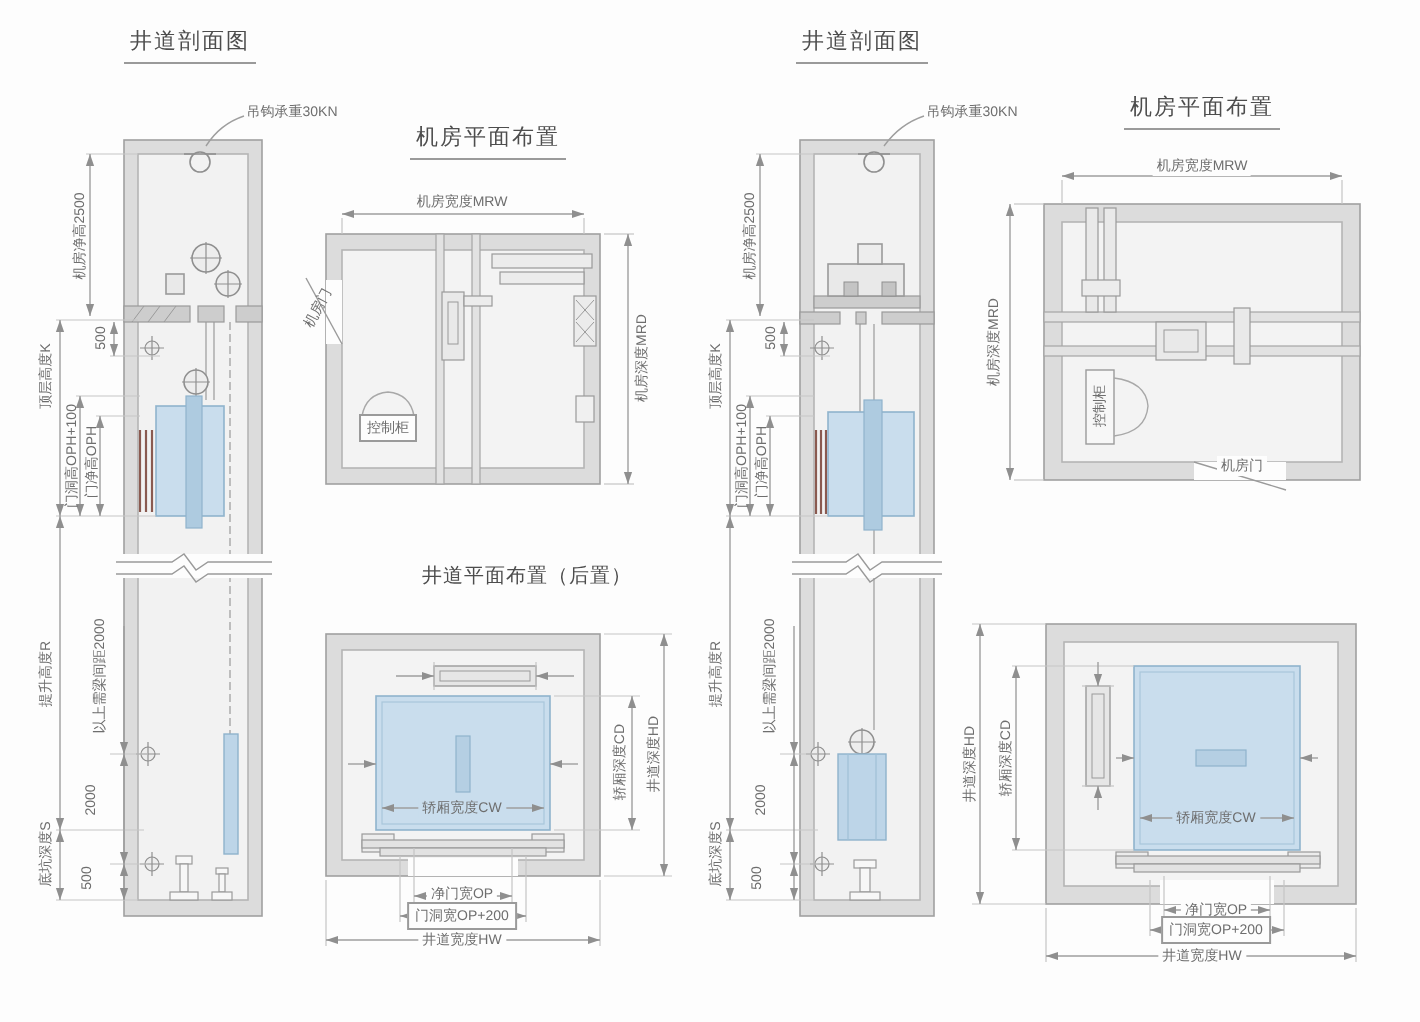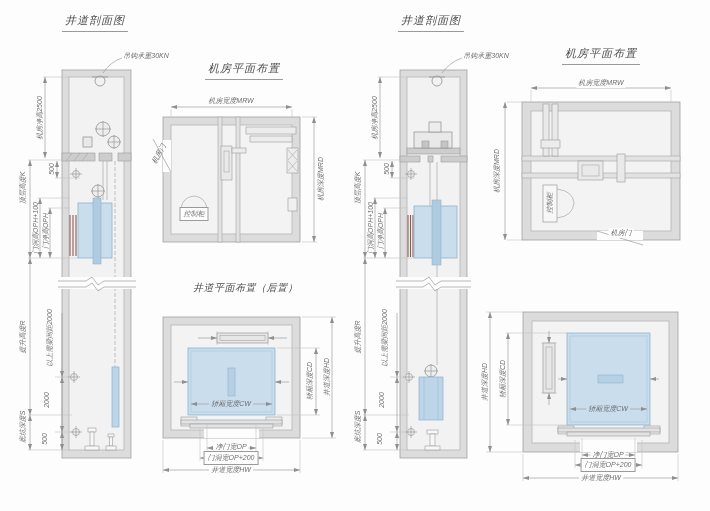--- a/index.html
+++ b/index.html
@@ -1,18 +1,18 @@
 <!DOCTYPE html>
 <html><head>
 <meta charset="utf-8">
 <style>
   html,body{margin:0;padding:0;background:#fff;}
   .diagram{
     position:relative;width:710px;height:511px;background:#fdfdfd;overflow:hidden;
-    font-family:"Liberation Sans","DejaVu Sans",sans-serif;color:#5a5a5a;font-style:italic;
+    font-family:"Liberation Sans","DejaVu Sans",sans-serif;color:#5a5a5a;
   }
   .lbl{position:absolute;white-space:nowrap;}
   .title{font-size:11px;letter-spacing:1px;color:#4d4d4d;border-bottom:1px solid #9a9a9a;padding:0 3px 3px 3px;}
   .title2{font-size:10px;letter-spacing:0.5px;color:#4d4d4d;}
   .hdim{font-size:7px;color:#6e6e6e;transform:translate(-50%,-50%);}
   .vdim{font-size:7px;color:#6e6e6e;transform:translate(-50%,-50%) rotate(-90deg);}
   .bg{background:#fdfdfd;padding:0 2px;}
   .carbg{background:#c9dded;padding:0 2px;}
   .boxdim{border:1px solid #9a9a9a;background:#fdfdfd;padding:1px 3px;}
   svg{position:absolute;left:0;top:0;}
@@ -332,21 +332,21 @@
     <line x1="582" y1="455" x2="635" y2="455" marker-start="url(#arr)" marker-end="url(#arr)"></line>
     <line x1="575" y1="465" x2="642" y2="465" marker-start="url(#arr)" marker-end="url(#arr)"></line>
     <line x1="523" y1="478" x2="678" y2="478" marker-start="url(#arr)" marker-end="url(#arr)"></line>
   </g>
 </svg>
 
 <div class="lbl title" style="left:62px;top:13px">井道剖面图</div>
 <div class="lbl title" style="left:398px;top:13px">井道剖面图</div>
 <div class="lbl title" style="left:205px;top:61px">机房平面布置</div>
 <div class="lbl title" style="left:562px;top:46px">机房平面布置</div>
-<div class="lbl title2" style="left:193px;top:281px">井道平面布置（后置）</div>
+<div class="lbl title2" style="left:211px;top:281px">井道平面布置（后置）</div>
 
 <div class="lbl hdim" style="left:146px;top:56px">吊钩承重30KN</div>
 <div class="lbl vdim" style="left:40px;top:118px">机房净高2500</div>
 <div class="lbl vdim" style="left:51px;top:169px">500</div>
 <div class="lbl vdim" style="left:36px;top:228px">门洞高OPH+100</div>
 <div class="lbl vdim" style="left:46px;top:231px">门净高OPH</div>
 <div class="lbl vdim" style="left:23px;top:188px">顶层高度K</div>
 <div class="lbl vdim" style="left:23px;top:337px">提升高度R</div>
 <div class="lbl vdim" style="left:23px;top:427px">底坑深度S</div>
 <div class="lbl vdim" style="left:50px;top:338px">以上需梁间距2000</div>

